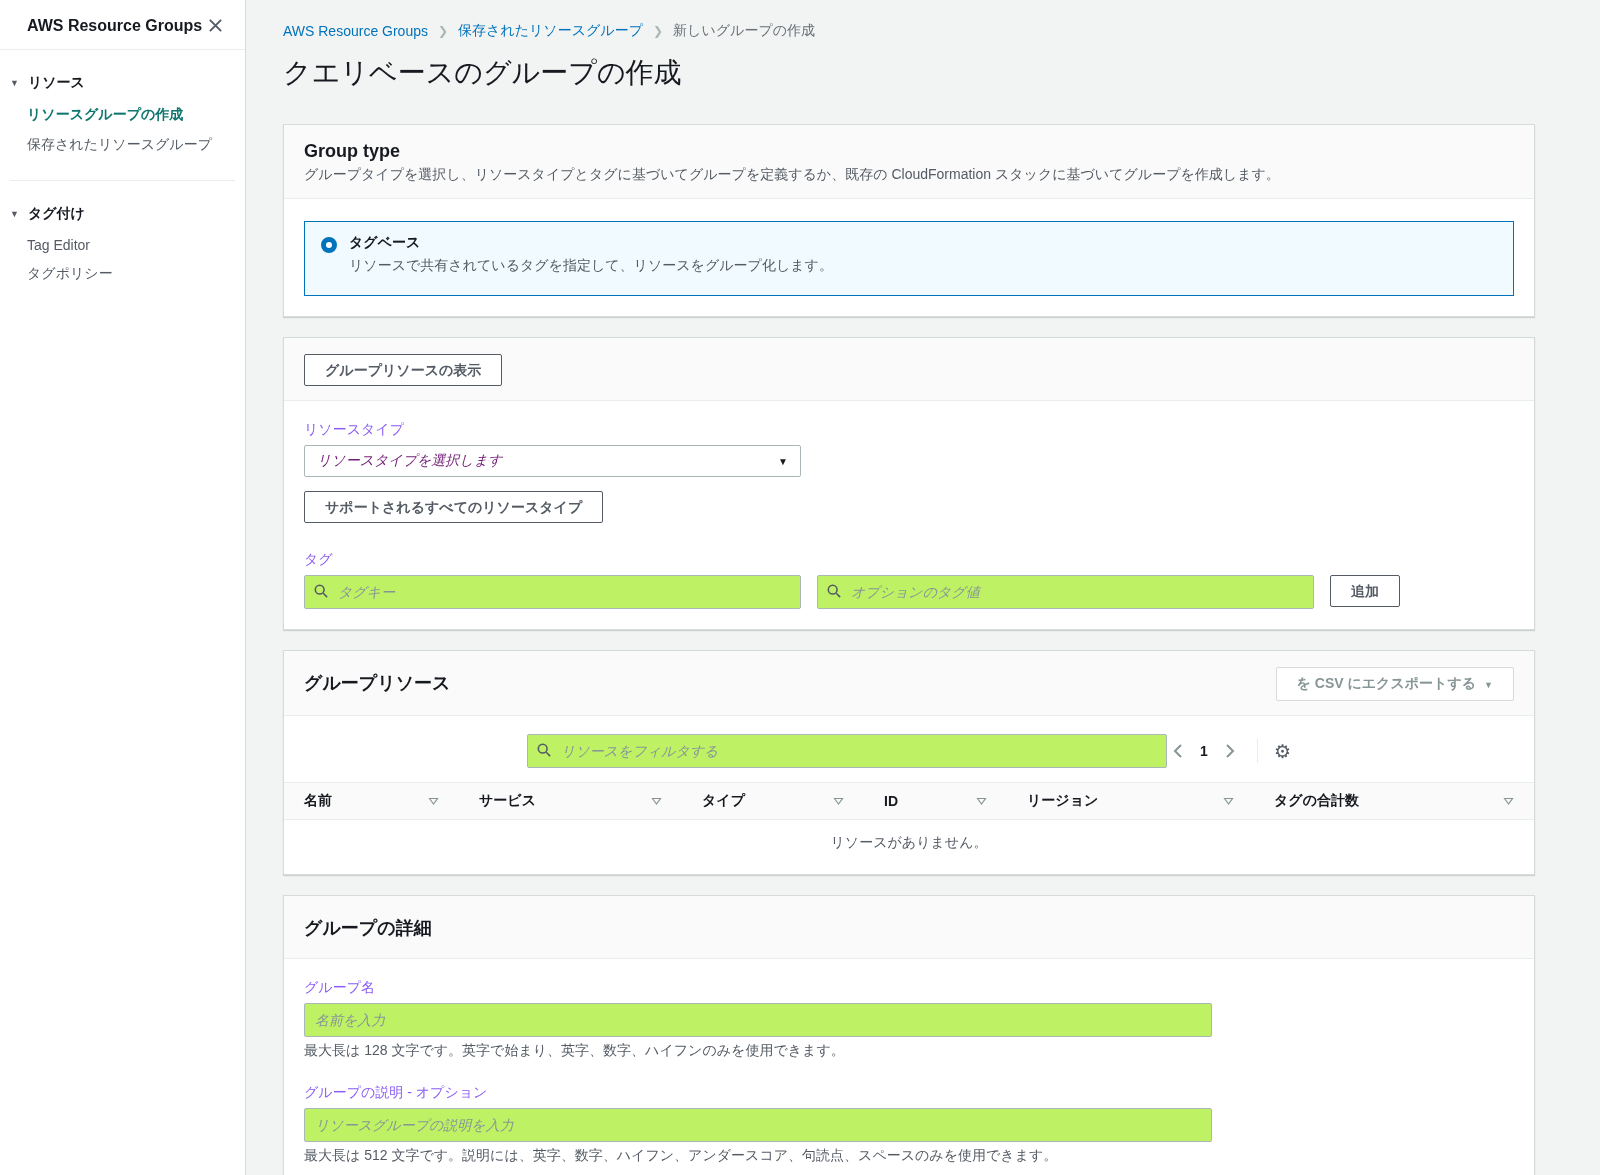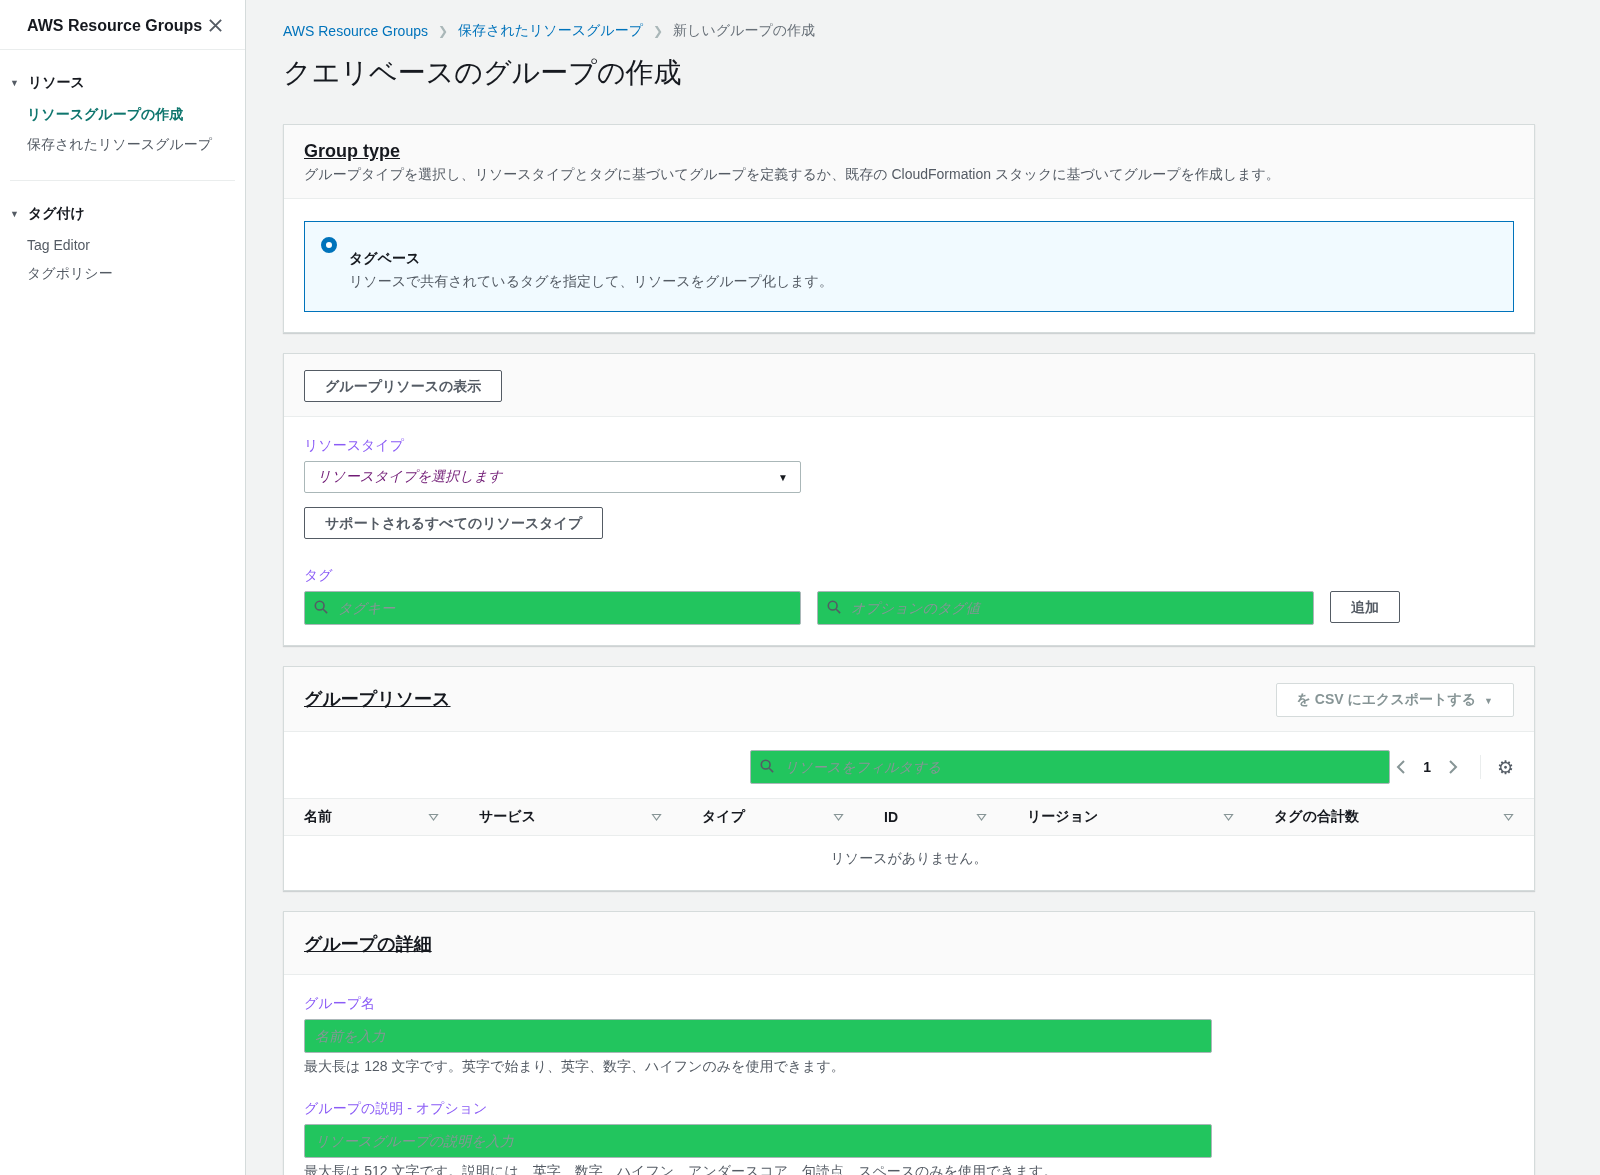--- a/index.html
+++ b/index.html
@@ -50,21 +50,21 @@
     border-radius: 0;
     box-shadow: 0 1px 1px rgba(0,28,36,.15);
     margin-bottom: 20px;
   }
   .card-header {
     background: #fafafa;
     border-bottom: 1px solid #eaeded;
     padding: 16px 20px 14px 20px;
     display: flex; justify-content: space-between; align-items: flex-start;
   }
-  .card-header h2 { font-size: 18px; font-weight: bold; text-decoration: underline; }
+  .card-header h2 { font-size: 18px; font-weight: bold; }
   .card-header .desc { font-size: 14px; color: #545b64; margin-top: 4px; }
   .card-body { padding: 20px; }
 
   
   .tiles { display: flex; gap: 17px; margin-top: 2px; }
   .tile {
     flex: 1;
     border: 1px solid #aab7b8;
     background: #fff;
     padding: 12px 16px 20px 16px;
@@ -73,21 +73,21 @@
   }
   .tile.selected { border: 1px solid #0073bb; background: #f1faff; }
   .radio {
     width: 16px; height: 16px; min-width: 16px;
     border-radius: 50%;
     border: 1px solid #687078;
     background: #fff;
     margin-top: 3px;
   }
   .radio.checked { border: 5px solid #0073bb; }
-  .tile-label { font-weight: bold; margin-top: 16px; }
+  .tile-label { font-weight: bold; }
   .tile-desc { color: #545b64; margin-top: 3px; line-height: 1.45; }
 
   
   .btn {
     display: inline-block;
     font-family: inherit;
     font-size: 14px; font-weight: bold;
     padding: 5px 20px;
     border-radius: 2px;
     border: 1px solid #545b64;
@@ -106,36 +106,36 @@
     background: #fff;
     display: flex; align-items: center; justify-content: space-between;
     padding: 0 12px;
     cursor: pointer;
   }
   .placeholder { font-style: italic; color: #701a75; }
   .select .caret { font-size: 10px; color: #16191f; }
   .text-input {
     height: 16px;
     border: 1px solid #aab7b8; border-radius: 2px;
-    background: #22c55e;
+    background: #bef264;
     font-family: inherit; font-size: 14px;
     padding: 16px 10px;
     color: #16191f;
     width: 100%;
   }
   .text-input::placeholder { font-style: italic; color: #879596; opacity: 1; }
   .search-wrap { position: relative; display: inline-block; }
   .search-wrap .search-icon { position: absolute; left: 10px; top: 9px; }
   .search-wrap .text-input { padding-left: 33px; }
   .hint { font-size: 14px; color: #545b64; margin-top: 5px; }
 
   .tag-row { display: flex; align-items: flex-start; gap: 16px; }
 
   
-  .filter-row { display: flex; align-items: center; justify-content: flex-end; padding: 18px 20px 14px 20px; }
+  .filter-row { display: flex; align-items: center; justify-content: center; padding: 18px 20px 14px 20px; }
   .pagination { display: flex; align-items: center; gap: 6px; }
   .page-arrow { background: none; border: none; cursor: pointer; padding: 4px 6px; line-height: 0; }
   .page-num { font-weight: bold; padding: 0 6px; }
   .pag-divider { width: 1px; height: 24px; background: #eaeded; margin: 0 10px; }
   .gear { font-size: 19px; color: #545b64; background: none; border: none; cursor: pointer; line-height: 1; }
 
   table.resources { width: 100%; border-collapse: collapse; }
   table.resources th {
     background: #fafafa;
     border-top: 1px solid #eaeded; border-bottom: 1px solid #eaeded;

